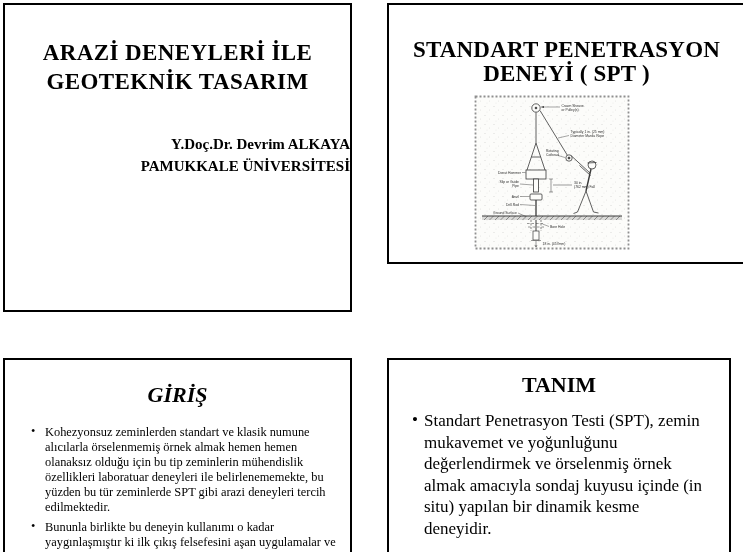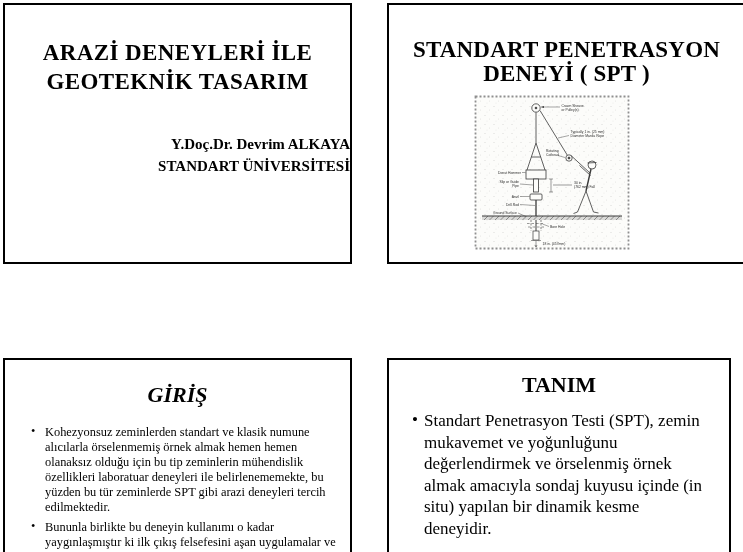--- a/index.html
+++ b/index.html
@@ -5,21 +5,21 @@
   html,body{margin:0;padding:0;}
   body{
     width:743px;height:552px;position:relative;overflow:hidden;
     background:#ffffff;color:#000000;
     font-family:"Liberation Serif","DejaVu Serif",serif;
   }
   .slide{
     position:absolute;box-sizing:border-box;background:#ffffff;
     border:2px solid #000000;
   }
-  #slide-arazi{left:3px;top:3px;width:349px;height:261px;}
+  #slide-arazi{left:3px;top:3px;width:349px;height:309px;}
   #slide-spt{left:387px;top:3px;width:359px;height:261px;}
   #slide-giris{left:3px;top:358px;width:349px;height:261px;}
   #slide-tanim{left:387px;top:358px;width:344px;height:261px;}
 
   .slide-title{font-weight:bold;text-align:center;}
   #slide-arazi .slide-title{margin-top:33px;font-size:23px;line-height:29px;letter-spacing:0.4px;}
   #slide-spt  .slide-title{margin-top:33px;font-size:23px;line-height:24px;letter-spacing:0.2px;}
   #slide-giris .slide-title{margin-top:22px;font-size:22px;line-height:26px;font-style:italic;}
   #slide-tanim .slide-title{margin-top:12px;font-size:22px;line-height:26px;}
 
@@ -40,21 +40,21 @@
 </head>
 <body>
 
 <section class="slide" id="slide-arazi">
   <div class="slide-title">
     <div>ARAZİ DENEYLERİ İLE</div>
     <div>GEOTEKNİK TASARIM</div>
   </div>
   <div class="author">
     <div>Y.Doç.Dr. Devrim ALKAYA</div>
-    <div>STANDART ÜNİVERSİTESİ</div>
+    <div>PAMUKKALE ÜNİVERSİTESİ</div>
   </div>
 </section>
 
 <section class="slide" id="slide-spt">
   <div class="slide-title">
     <div>STANDART PENETRASYON</div>
     <div>DENEYİ ( SPT )</div>
   </div>
   <div class="diagram-wrap">
     <svg viewBox="0 0 156 155" width="156" height="155">

